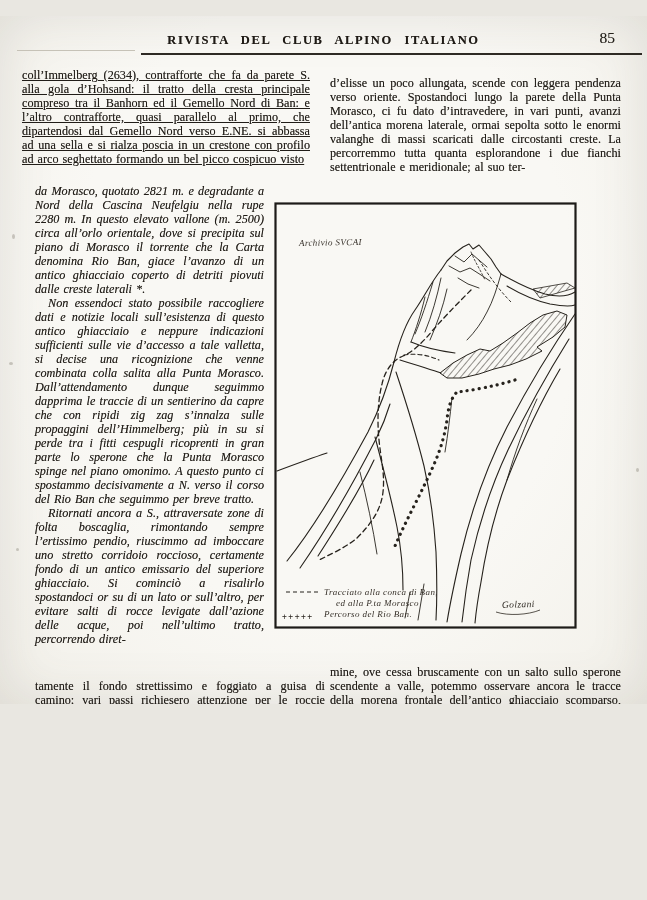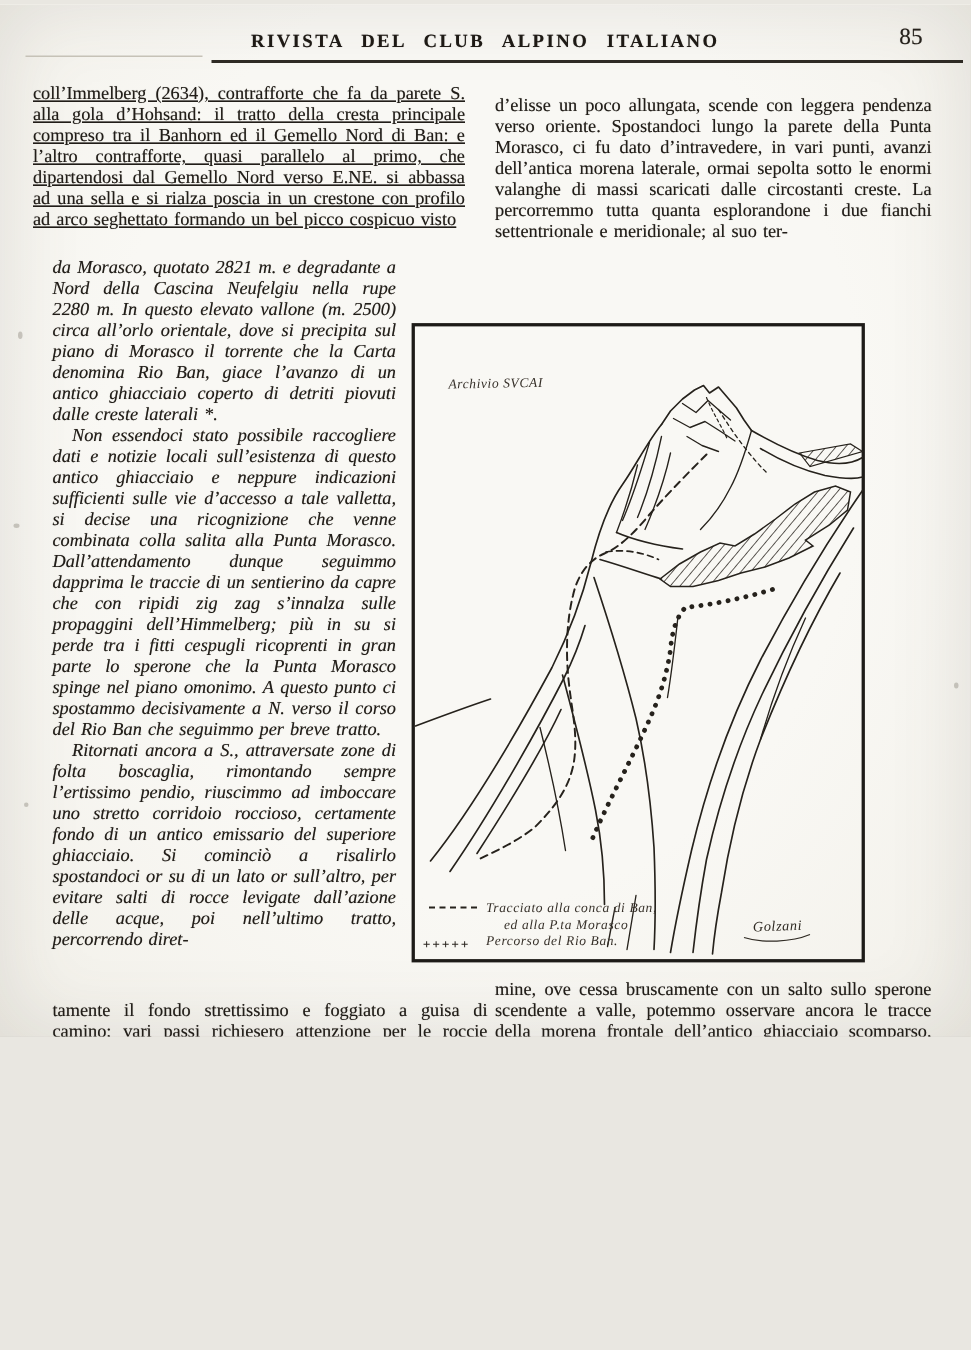--- a/index.html
+++ b/index.html
@@ -1,19 +1,19 @@
 <!DOCTYPE html>
 <html lang="it"><head>
 <meta charset="utf-8">
 <style>
   html,body{margin:0;padding:0;background:#e9e7e1;}
   .page{
     position:relative;
     width:647px;height:688px;
-    margin:3px auto;
+    margin:16px auto;
     background:radial-gradient(ellipse at 50% 42%, #f9f8f4 55%, #f2f0e9 100%);
     box-shadow:inset 0 0 55px rgba(95,88,75,.14);
     overflow:hidden;
     font-family:"Liberation Serif","DejaVu Serif",serif;
     color:#211d18;
   }
   
   .hdr-title{
     position:absolute;left:0;top:17px;width:647px;
     text-align:center;font-weight:bold;font-size:12.5px;
@@ -35,21 +35,21 @@
   }
   .col p{margin:0;text-align:justify;}
   .col p.indent{text-indent:13px;}
   .col p + p{margin-top:0;}
   .lt-top   {left:22px; top:52px;  width:288px;text-decoration:underline;}
   .lt-narrow{left:35px; top:168px; width:229px;font-style:italic;}
   .lt-bot   {left:35px; top:663px; width:290px;}
   .rt-top   {left:330px;top:60px;  width:291px;}
   .rt-bot   {left:330px;top:649px; width:291px;}
   
-  .fig{position:absolute;left:274px;top:212px;width:303px;height:427px;margin:0;}
+  .fig{position:absolute;left:274px;top:186px;width:303px;height:427px;margin:0;}
   .fig svg{display:block;}
   .hand{
     font-family:"Liberation Serif","DejaVu Serif",serif;
     font-style:italic;font-size:9px;fill:#37312a;letter-spacing:.4px;
   }
   .hand-sym{font-family:"DejaVu Sans Mono",monospace;font-size:8px;fill:#2a251f;letter-spacing:1.5px;}
   .sig{font-size:9.5px;fill:#2e2922;}
   
   .speck{position:absolute;background:#6d665b;border-radius:50%;opacity:.32;}
 </style>

